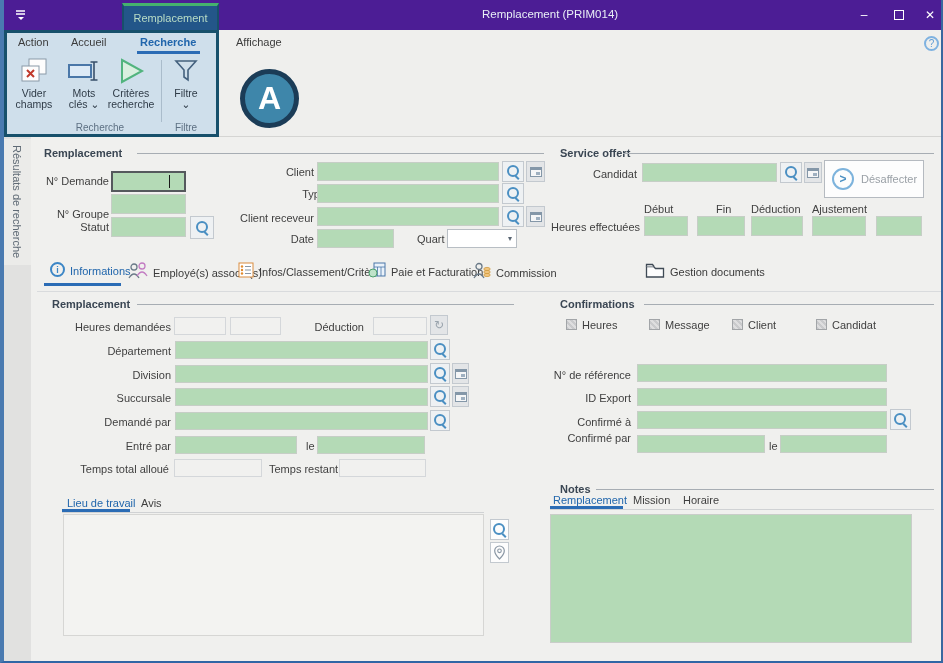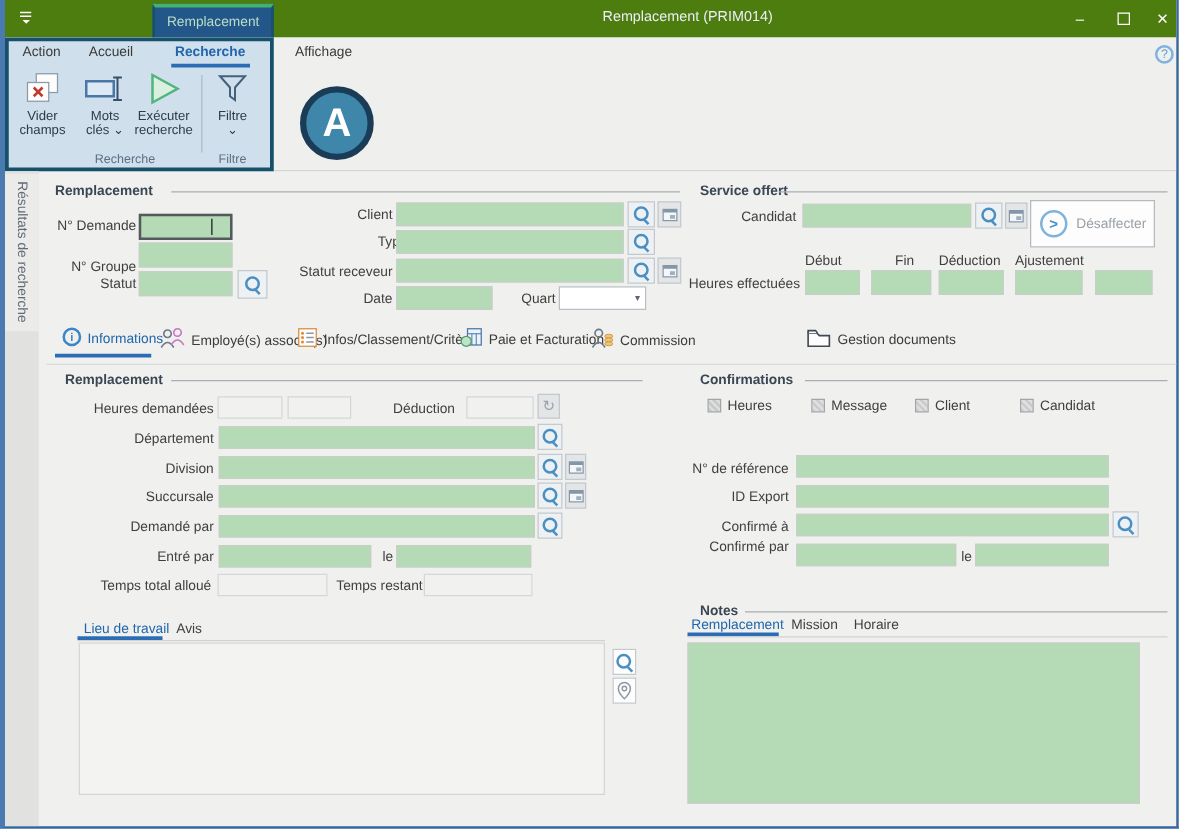--- a/index.html
+++ b/index.html
@@ -16,21 +16,21 @@
   .inp-light{position:absolute;background:#f1f1ef;border:1px solid #d4d7da;}
   .iconbtn{position:absolute;background:#eef1f3;border:1px solid #c3c9cf;display:flex;align-items:center;justify-content:center;}
   .iconbtn.gray{background:#e3e5e7;}
   .mag{position:relative;display:inline-block;width:15px;height:15px;}
   .mag::before{content:"";position:absolute;left:1px;top:1px;width:8px;height:8px;border:2px solid #4a8fc2;border-radius:50%;}
   .mag::after{content:"";position:absolute;left:10.5px;top:10.5px;width:5px;height:2px;background:#4a8fc2;transform:rotate(45deg);transform-origin:0 0;}
   .winicon{position:relative;display:inline-block;width:12px;height:10px;border:1px solid #8497a8;border-top:3px solid #8497a8;background:#f5f6f7;}
   .winicon::after{content:"";position:absolute;right:1px;bottom:1px;width:4px;height:3px;background:#9fb0c0;}
   .chk{position:absolute;width:11px;height:11px;border:1px solid #a2a5a8;
     background:repeating-linear-gradient(45deg,#c9cacc 0 2px,#dededf 2px 4px);}
-  .titlebar{position:absolute;left:0;top:0;width:100%;height:30px;background:#4d7c0f;}
+  .titlebar{position:absolute;left:0;top:0;width:100%;height:30px;background:#4c1d95;}
   .wbtn{position:absolute;top:0;height:30px;width:30px;color:#fff;display:flex;align-items:center;justify-content:center;font-size:12px;}
   .ctxtab{position:absolute;left:118px;top:3px;width:97px;height:27px;background:#235689;
     border-top:3px solid #45b16e;border-left:2px solid #17506b;border-right:2px solid #17506b;
     color:#b9ddc6;font-size:11px;display:flex;align-items:center;justify-content:center;}
   .ribbon-bg{position:absolute;left:0;top:30px;width:937px;height:107px;background:#efefed;border-bottom:1px solid #d5d5d3;}
   .hl-panel{position:absolute;left:0;top:30px;width:215px;height:107px;background:#cfdfeb;border:3px solid #17506b;}
   .rtab{position:absolute;top:36px;font-size:11px;color:#3b3b3b;white-space:nowrap;}
   .rtab.active{color:#2166ac;}
   .rbtn{position:absolute;top:57px;display:flex;flex-direction:column;align-items:center;font-size:10.5px;color:#2f3b47;line-height:11px;text-align:center;}
   .rbtn svg{margin-bottom:3px;}
@@ -102,21 +102,21 @@
       <rect x="1" y="8" width="22" height="12" fill="#ddeaf6" stroke="#4a77a8" stroke-width="2"></rect>
       <path d="M26 5 v18 M22.5 5 h7 M22.5 23 h7" stroke="#39506b" stroke-width="1.6" fill="none"></path>
     </svg>
     <span>Mots</span>
     <span>clés ⌄</span>
   </div>
   <div class="rbtn" style="left:100px;width:54px;">
     <svg width="28" height="28">
       <polygon points="5,3 25,14 5,25" fill="#d9efdf" stroke="#52b47e" stroke-width="2"></polygon>
     </svg>
-    <span>Exécuter</span>
+    <span>Critères</span>
     <span>recherche</span>
   </div>
   <div class="sep-v" style="left:157px;top:60px;height:62px;"></div>
   <div class="rbtn" style="left:160px;width:44px;">
     <svg width="26" height="28">
       <polygon points="3,4 23,4 15,13 15,23 11,20 11,13" fill="none" stroke="#44617e" stroke-width="1.6"></polygon>
     </svg>
     <span>Filtre</span>
     <span>⌄</span>
   </div>
@@ -152,21 +152,21 @@
       <span class="mag"></span>
     </div>
   <div class="iconbtn gray" style="left:522px;top:161px;width:19px;height:21px;">
       <span class="winicon"></span>
     </div>
   <span class="lbl r" style="left:252px;top:188px;width:70px;">Type</span>
   <div class="inp" style="left:313px;top:184px;width:182px;height:19px;"></div>
   <div class="iconbtn" style="left:498px;top:183px;width:22px;height:21px;">
       <span class="mag"></span>
     </div>
-  <span class="lbl r" style="left:228px;top:212px;width:82px;">Statut receveur</span>
+  <span class="lbl r" style="left:228px;top:212px;width:82px;">Client receveur</span>
   <div class="inp" style="left:313px;top:207px;width:182px;height:19px;"></div>
   <div class="iconbtn" style="left:498px;top:206px;width:22px;height:21px;">
       <span class="mag"></span>
     </div>
   <div class="iconbtn gray" style="left:522px;top:206px;width:19px;height:21px;">
       <span class="winicon"></span>
     </div>
   <span class="lbl r" style="left:240px;top:233px;width:70px;">Date</span>
   <div class="inp" style="left:313px;top:229px;width:77px;height:19px;"></div>
   <span class="lbl" style="left:413px;top:233px;">Quart</span>

